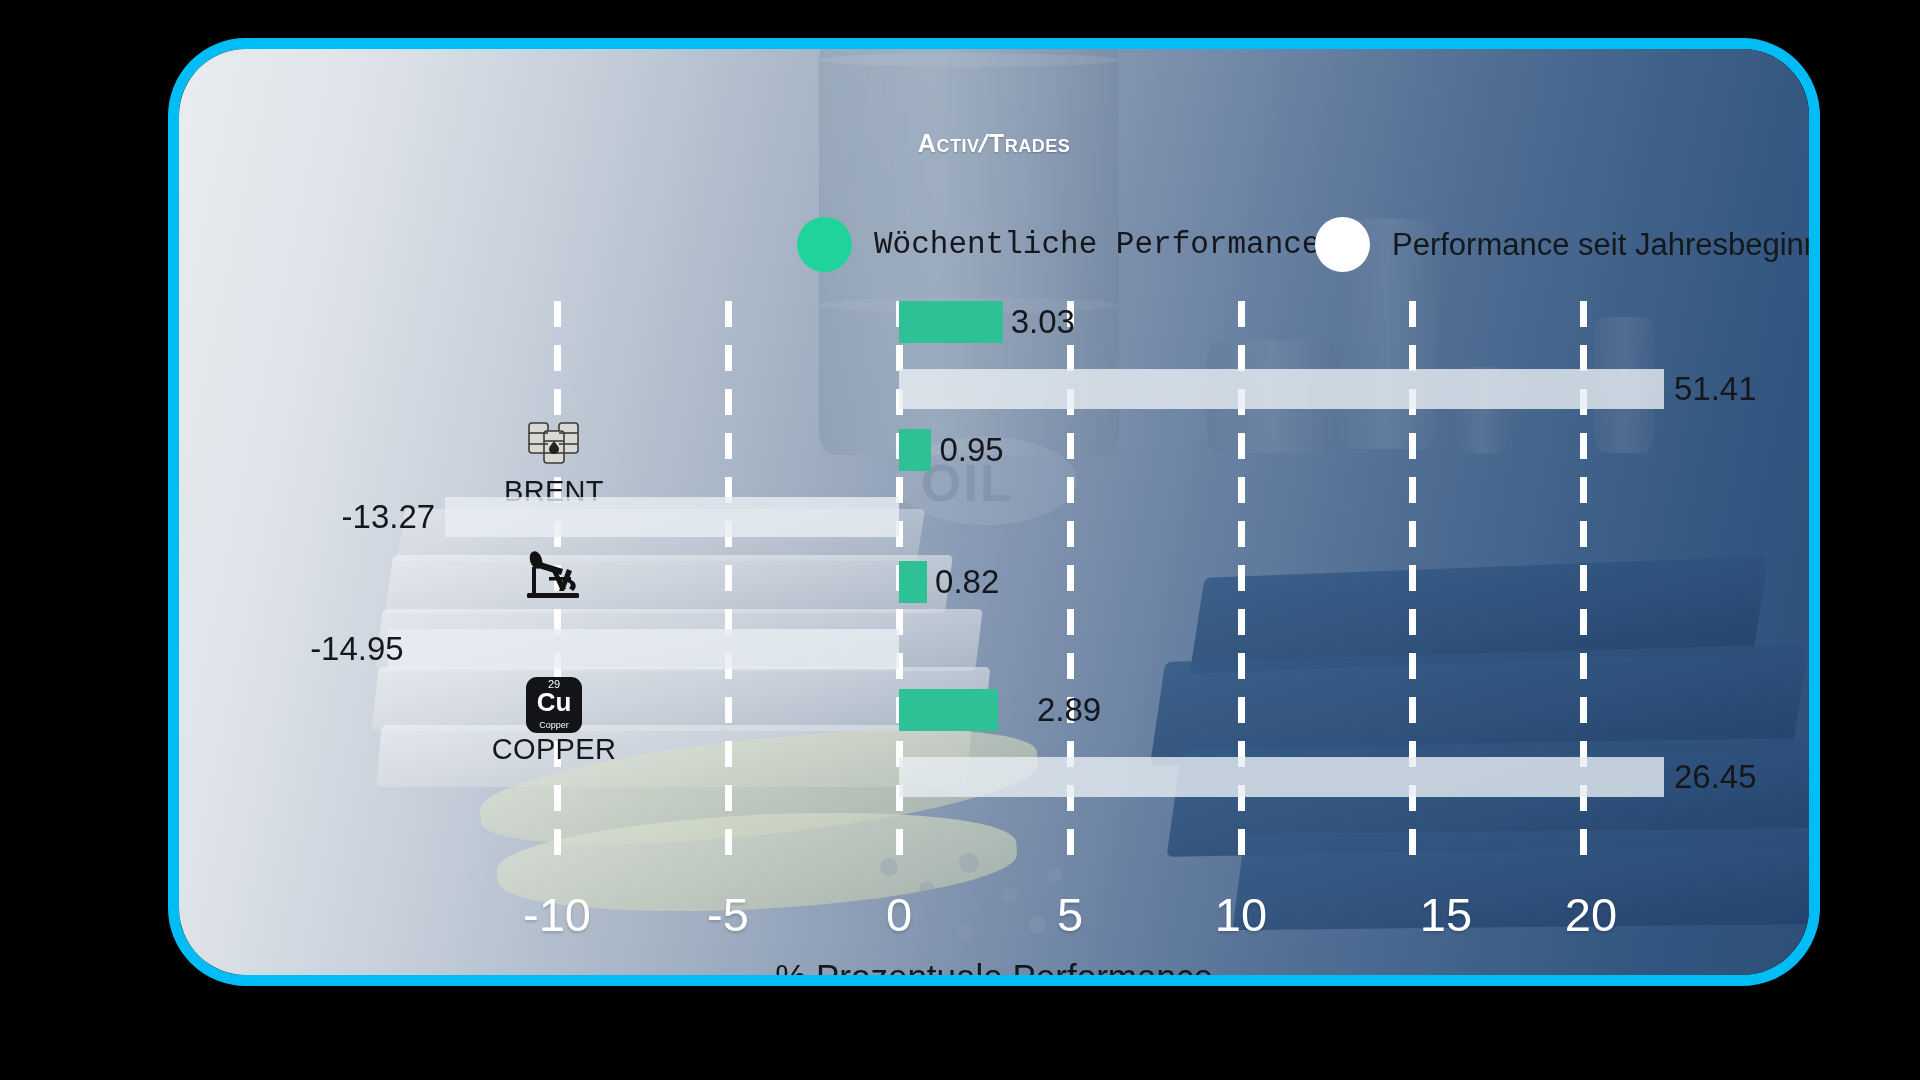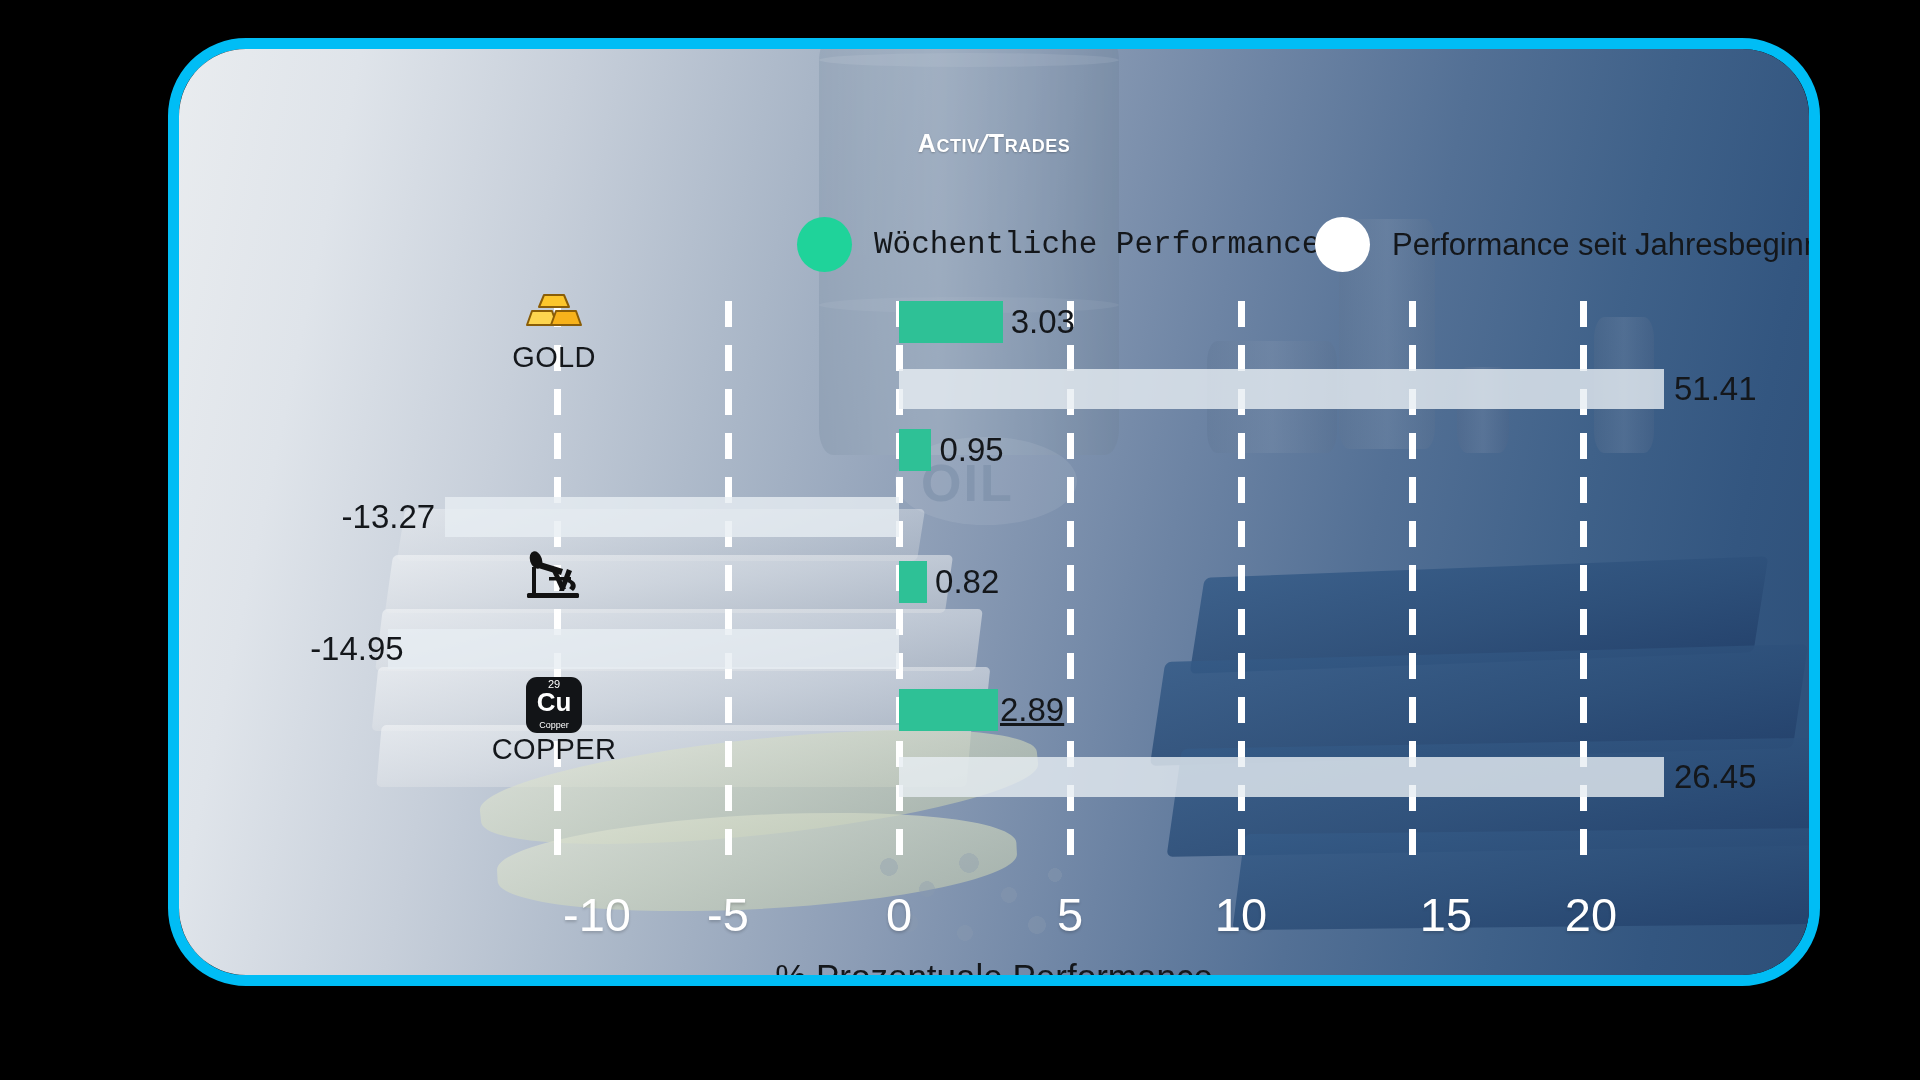--- a/index.html
+++ b/index.html
@@ -234,34 +234,41 @@
       </div>
 
       <div class="plot" id="plot">
           <div class="gridline" style="left: 374.5px;"></div>
           <div class="gridline" style="left: 545.5px;"></div>
           <div class="gridline" style="left: 716.5px;"></div>
           <div class="gridline" style="left: 887.5px;"></div>
           <div class="gridline" style="left: 1058.5px;"></div>
           <div class="gridline" style="left: 1229.5px;"></div>
           <div class="gridline" style="left: 1400.5px;"></div>
-          <div class="rowlabel" style="left: 280px; width: 190px; top: -12px;">
-            <div class="ico"><svg width="56" height="44" viewBox="0 0 56 44">
-                <g stroke="#8a5d07" stroke-width="2" stroke-linejoin="round">
-                  <path d="M18 6 h20 l5 12 H13 Z" fill="#fcc62c"></path>
-                  <path d="M6 22 h20 l5 14 H1 Z" fill="#fdd54f"></path>
-                  <path d="M30 22 h20 l5 14 H25 Z" fill="#f7b21b"></path>
-                </g>
-              </svg></div>
-            <span class="nm">GOLD</span>
-          </div>
           <div class="bar week" style="left: 720px; width: 103.626px; top: 0px; height: 42px; background: rgb(46, 193, 150);"></div>
           <div class="barval" style="top: 4px; left: 831.626px;">3.03</div>
           <div class="bar ytd" style="left: 720px; width: 765px; top: 68px; height: 40px;"></div>
           <div class="barval" style="top: 71px; left: 1495px;">51.41</div>
+          <div class="rowlabel" style="left: 280px; width: 190px; top: 116px;">
+            <div class="ico"><svg width="56" height="50" viewBox="0 0 56 50">
+                <g stroke="#3b3b3b" stroke-width="1.6" fill="#d9d9d4">
+                  <rect x="3" y="6" width="19" height="30" rx="3"></rect>
+                  <rect x="33" y="6" width="19" height="30" rx="3"></rect>
+                  <rect x="18" y="14" width="20" height="32" rx="3"></rect>
+                  <line x1="18" y1="24" x2="38" y2="24"></line>
+                  <line x1="18" y1="36" x2="38" y2="36"></line>
+                  <line x1="3" y1="16" x2="22" y2="16"></line>
+                  <line x1="33" y1="16" x2="52" y2="16"></line>
+                  <line x1="3" y1="27" x2="22" y2="27"></line>
+                  <line x1="33" y1="27" x2="52" y2="27"></line>
+                </g>
+                <path d="M28 24 c3 4 5 6 5 8 a5 5 0 0 1 -10 0 c0 -2 2 -4 5 -8 Z" fill="#222"></path>
+              </svg></div>
+            <span class="nm">BRENT</span>
+          </div>
           <div class="bar week" style="left: 720px; width: 32.49px; top: 128px; height: 42px; background: rgb(46, 193, 150);"></div>
           <div class="barval" style="top: 132px; left: 760.49px;">0.95</div>
           <div class="bar ytd" style="left: 266.166px; width: 453.834px; top: 196px; height: 40px;"></div>
           <div class="barval" style="top: 199px; left: 256.166px; transform: translateX(-100%);">-13.27</div>
           <div class="rowlabel" style="left: 280px; width: 190px; top: 248px;">
             <div class="ico"><svg width="62" height="52" viewBox="0 0 62 52" fill="#121212">
                 <ellipse cx="13" cy="11" rx="6" ry="9" transform="rotate(-18 13 11)"></ellipse>
                 <rect x="9" y="18" width="4" height="26"></rect>
                 <path d="M14 12 L40 20 L38 26 L12 18 Z"></path>
                 <path d="M33 20 l10 20 h-6 l-8 -18 Z"></path>
@@ -280,27 +287,27 @@
             <div class="ico">
               <div class="cu-tile">
                 <div class="n">29</div>
                 <div class="s">Cu</div>
                 <div class="w">Copper</div>
               </div>
             </div>
             <span class="nm">COPPER</span>
           </div>
           <div class="bar week" style="left: 720px; width: 98.838px; top: 388px; height: 42px; background: rgb(46, 193, 150);"></div>
-          <div class="barval" style="top: 392px; left: 821px; text-decoration: underline;">2.89</div>
+          <div class="barval" style="top: 392px; left: 858px;">2.89</div>
           <div class="bar ytd" style="left: 720px; width: 765px; top: 456px; height: 40px;"></div>
           <div class="barval" style="top: 459px; left: 1495px;">26.45</div>
         </div>
 
       <div id="axis">
-          <div class="tick" style="left: 378px; margin-left: 40px;">-10</div>
+          <div class="tick" style="left: 378px;">-10</div>
           <div class="tick" style="left: 549px;">-5</div>
           <div class="tick" style="left: 720px;">0</div>
           <div class="tick" style="left: 891px;">5</div>
           <div class="tick" style="left: 1062px;">10</div>
           <div class="tick" style="left: 1233px; margin-left: 34px;">15</div>
           <div class="tick" style="left: 1412px;">20</div>
         </div>
       <div class="axislabel">% Prozentuale Performance</div>
 
     </div>

